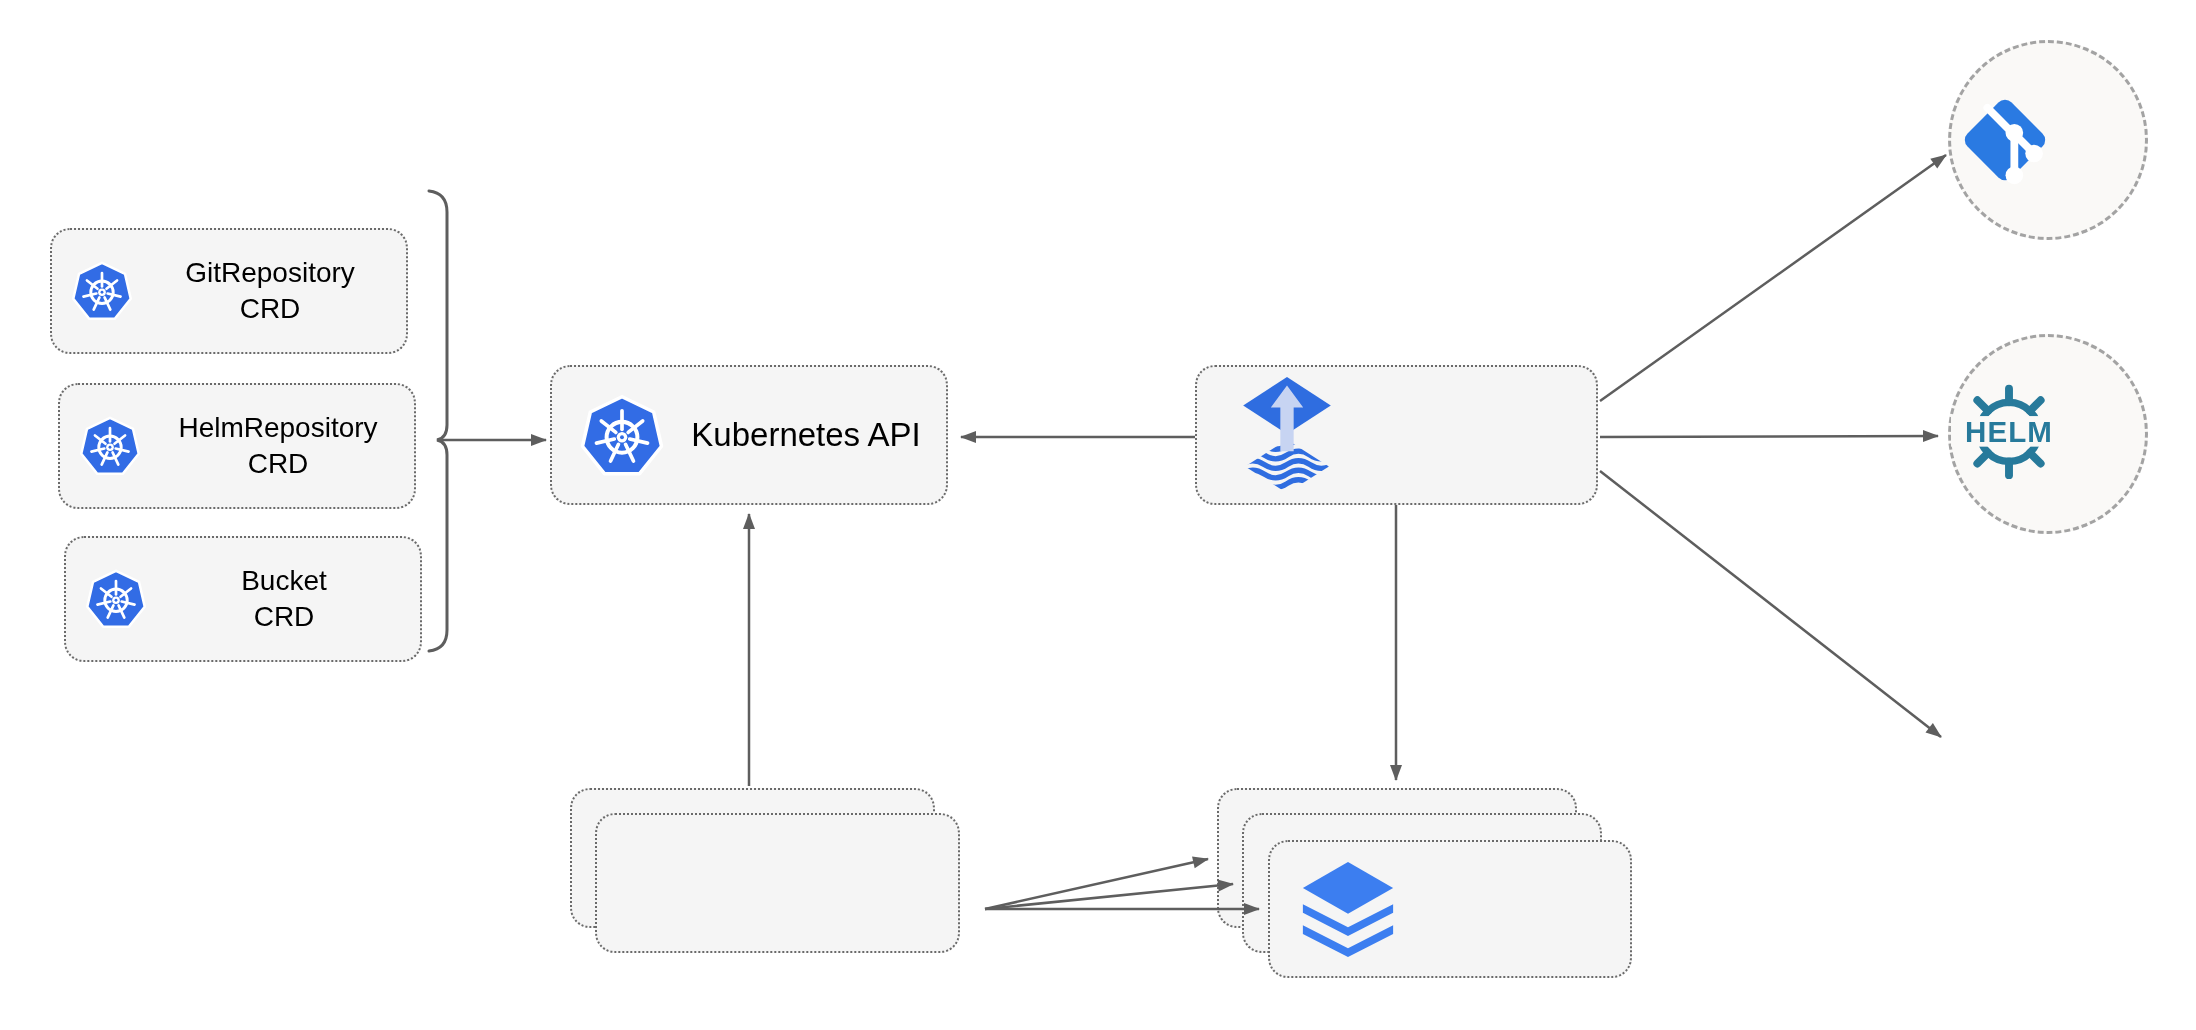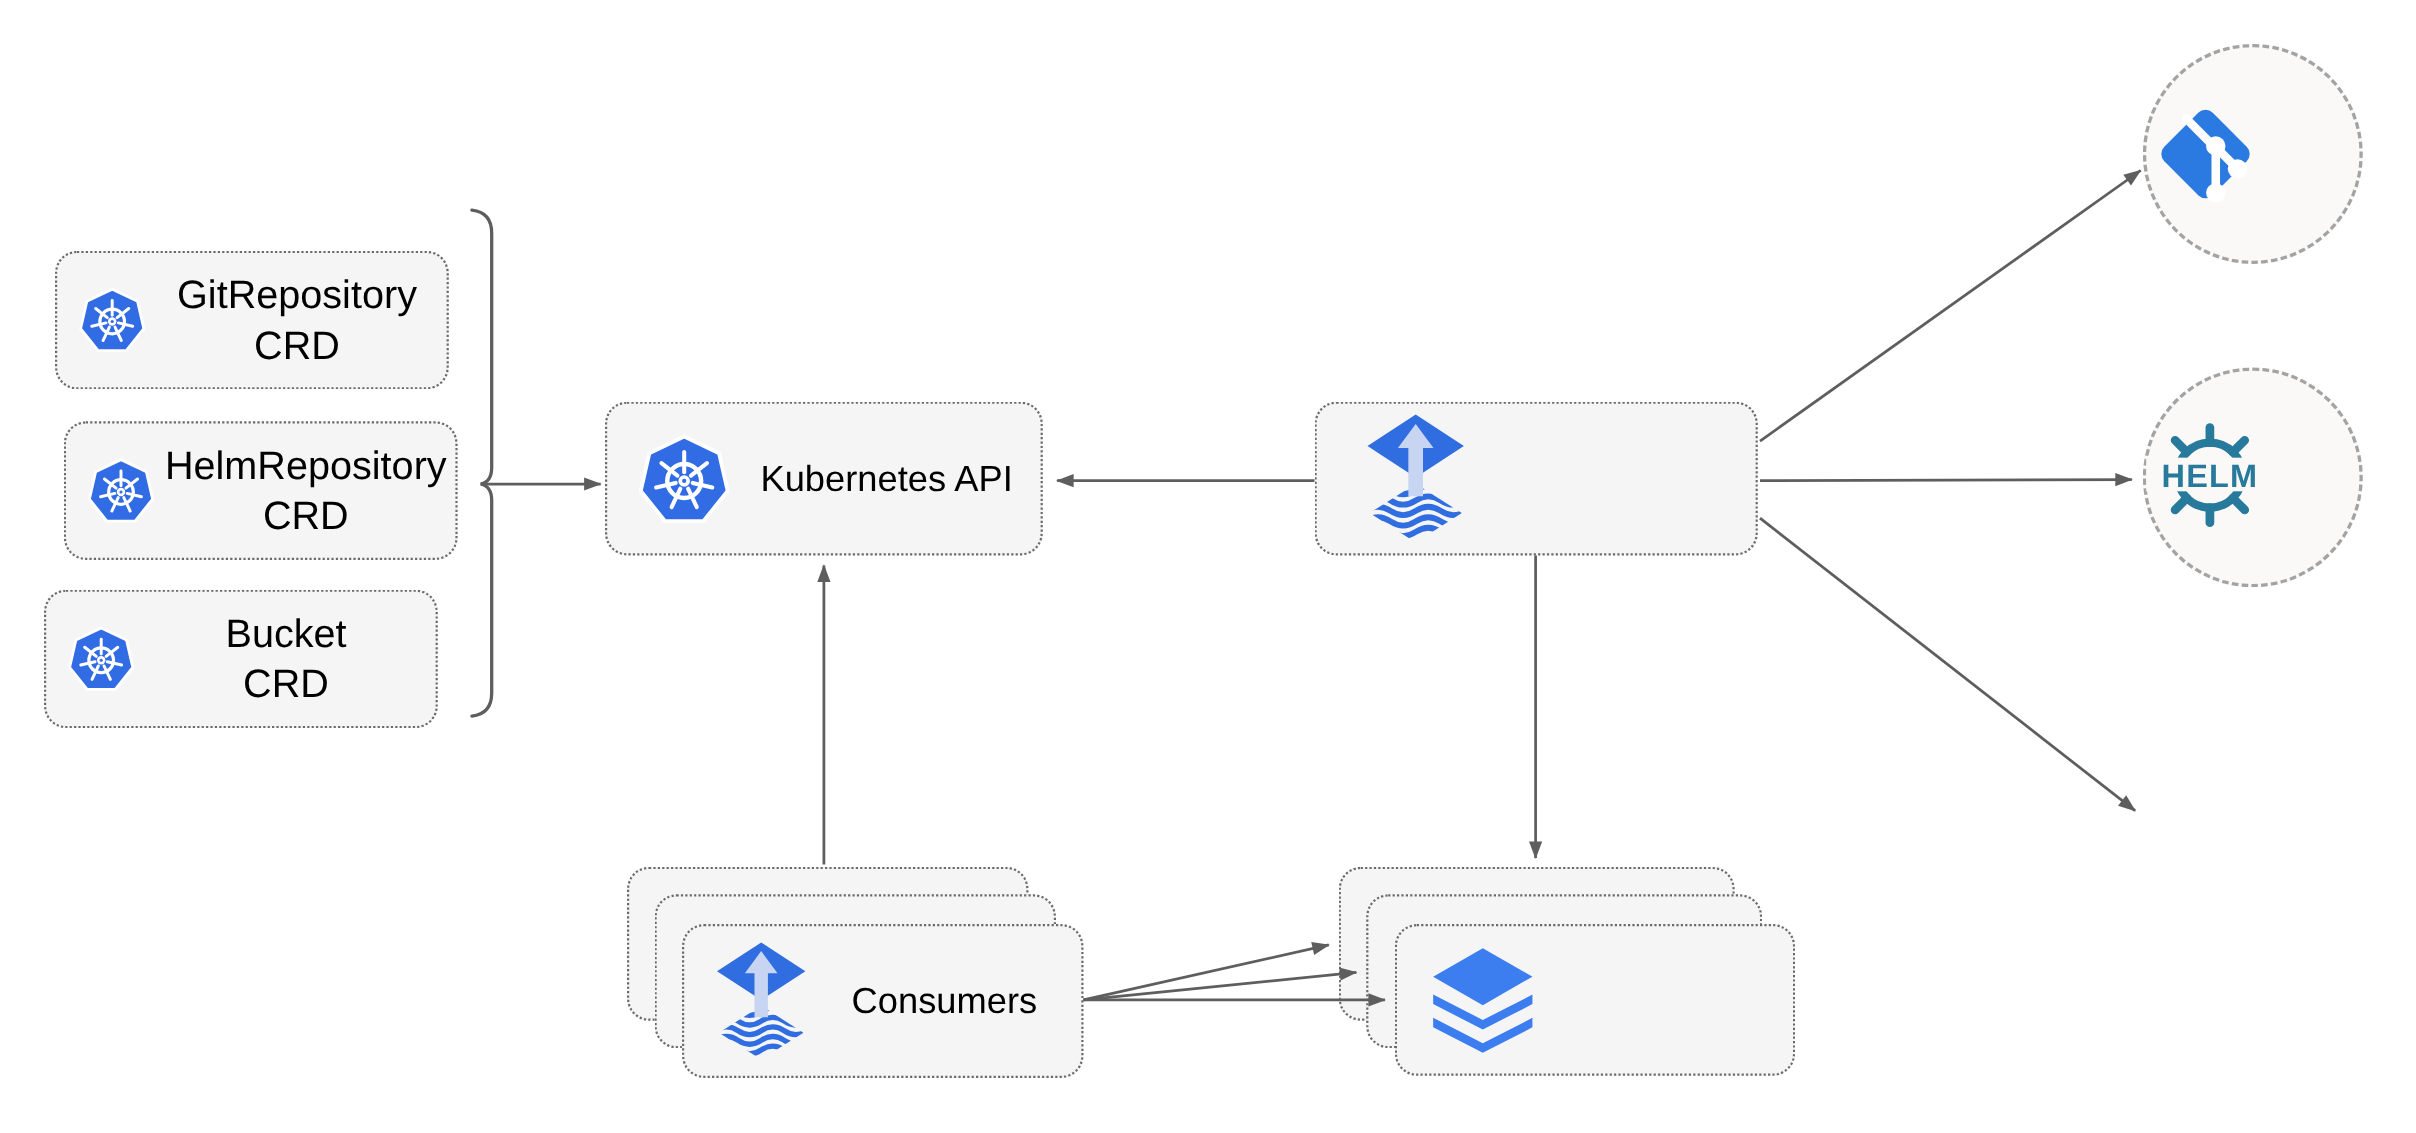--- a/index.html
+++ b/index.html
@@ -11,21 +11,21 @@
   html,body{margin:0;padding:0;background:#ffffff;}
   .canvas{
     position:relative; width:2196px; height:1030px; background:#ffffff; overflow:hidden;
     font-family:"Liberation Sans","DejaVu Sans",sans-serif; color:var(--c-text);
   }
   .box{
     position:absolute; box-sizing:border-box; background:var(--c-box_fill);
     border:2px dotted var(--c-box_border); border-radius:20px;
     display:flex; align-items:center;
   }
-  .lbl{flex:1; text-align:center; font-size:36px; line-height:1.28; color:var(--c-text);}
+  .lbl{flex:1; text-align:center; font-size:28px; line-height:1.28; color:var(--c-text);}
   .lbl.big{font-size:33px;}
   .lbl span{display:block;}
   .circle{
     position:absolute; box-sizing:border-box; width:200px; height:200px; border-radius:50%;
     background:var(--c-circle_fill); border:3px dashed var(--c-circle_border);
     display:flex; align-items:center; 
   }
   .connectors{position:absolute; left:0; top:0; pointer-events:none;}
   svg text{font-family:"Liberation Sans","DejaVu Sans",sans-serif;}
   .helm-word{font-weight:bold; font-size:28px; letter-spacing:1px; fill:var(--c-helm);}
@@ -122,21 +122,21 @@
   <div class="box" style="left:58px;top:383px;width:358px;height:126px;padding-left:18px">
     <svg width="64" height="62" viewBox="0 0 100 96">
         <use href="#ic-k8s"></use>
       </svg>
     <div class="lbl">
       <span>HelmRepository</span>
       <span>CRD</span>
     </div>
   </div>
 
-  <div class="box" style="left:40px;top:536px;width:358px;height:126px;padding-left:18px">
+  <div class="box" style="left:64px;top:536px;width:358px;height:126px;padding-left:18px">
     <svg width="64" height="62" viewBox="0 0 100 96">
         <use href="#ic-k8s"></use>
       </svg>
     <div class="lbl">
       <span>Bucket</span>
       <span>CRD</span>
     </div>
   </div>
 
   <div class="box" style="left:550px;top:365px;width:398px;height:140px;padding-left:26px">
@@ -151,28 +151,20 @@
   <div class="box" style="left:1195px;top:365px;width:403px;height:140px;padding-left:44px">
     <svg width="92" height="120" viewBox="0 0 96 126">
         <use href="#ic-flux"></use>
       </svg>
     <div class="lbl big">
     </div>
   </div>
 
   <div class="box" style="left:570px;top:788px;width:365px;height:140px"></div>
   <div class="box" style="left:595px;top:813px;width:365px;height:140px"></div>
-  <div class="box" style="left:620px;top:840px;width:365px;height:140px;padding-left:28px">
-    <svg width="84" height="110" viewBox="0 0 96 126">
-        <use href="#ic-flux"></use>
-      </svg>
-    <div class="lbl big">
-      <span>Consumers</span>
-    </div>
-  </div>
 
   <div class="box" style="left:1217px;top:788px;width:360px;height:140px"></div>
   <div class="box" style="left:1242px;top:813px;width:360px;height:140px"></div>
   <div class="box" style="left:1268px;top:840px;width:364px;height:138px;padding-left:30px">
     <svg width="96" height="98" viewBox="0 0 100 102">
         <use href="#ic-layers"></use>
       </svg>
   </div>
 
   <div class="circle" style="left:1948px;top:40px">

